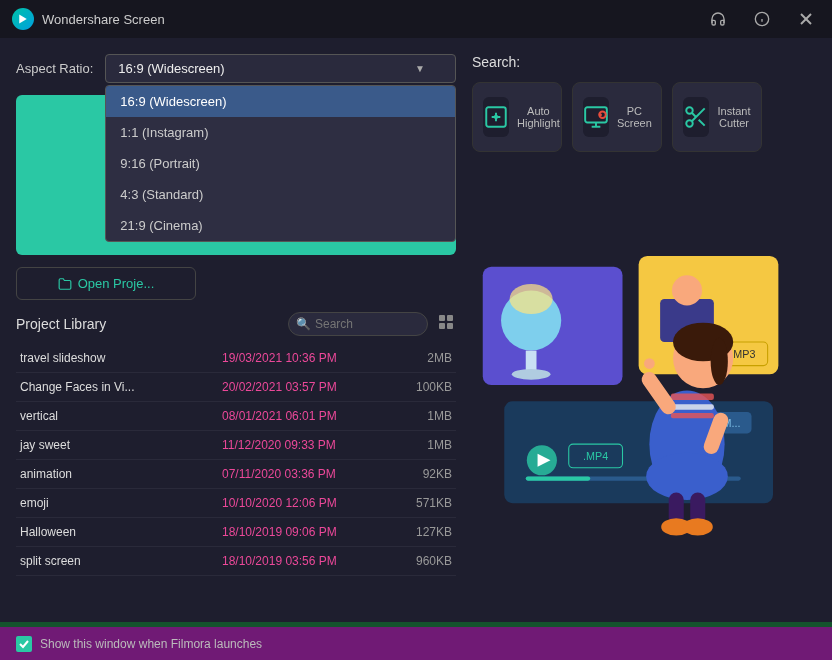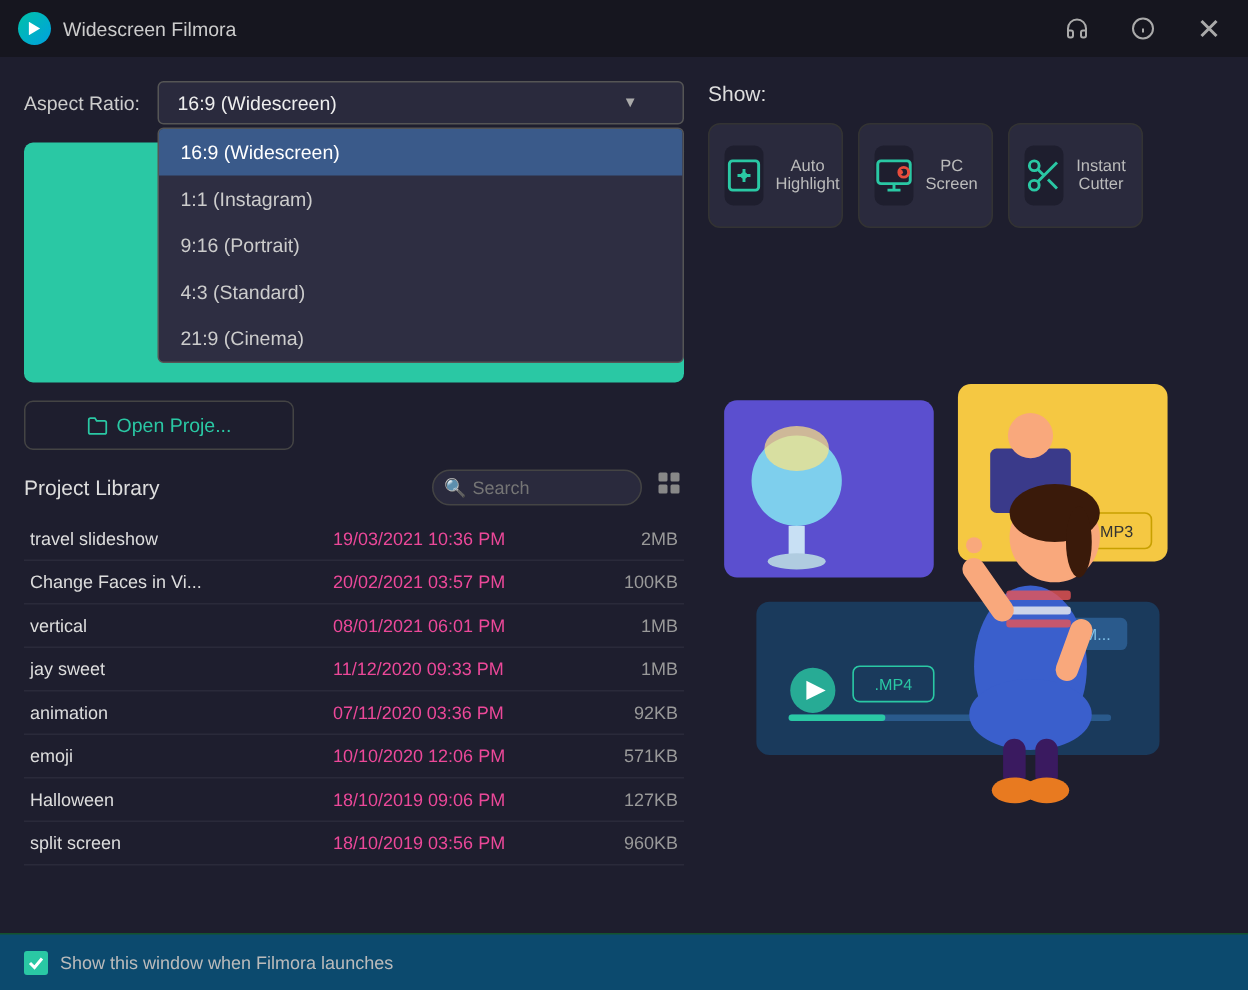--- a/index.html
+++ b/index.html
@@ -292,26 +292,26 @@
 
     
     .illus-svg {
       width: 100%;
       height: 100%;
     }
 
     
     .bottombar {
       height: 38px;
-      background: #0c4a6e;
+      background: #701a75;
       display: flex;
       align-items: center;
       padding: 0 16px;
       gap: 10px;
-      border-top: 1px solid #14532d;
+      border-top: 5px solid #14532d;
     }
     .checkbox-wrap {
       display: flex;
       align-items: center;
       gap: 8px;
       cursor: pointer;
     }
     .checkbox-box {
       width: 16px; height: 16px;
       background: #2ac8a4;
@@ -326,21 +326,21 @@
   </style>
 </head>
 <body>
 
 <div class="titlebar">
   <div class="titlebar-logo">
     <svg viewBox="0 0 16 16">
         <polygon points="3,2 13,8 3,14" fill="white"></polygon>
       </svg>
   </div>
-  <span class="titlebar-title">Widescreen Filmora</span>
+  <span class="titlebar-title">Wondershare Screen</span>
   <div class="titlebar-actions">
     <div class="titlebar-btn">
       <svg width="16" height="16" viewBox="0 0 24 24" fill="none" stroke="#aaa" stroke-width="2">
         <path d="M3 18v-6a9 9 0 0 1 18 0v6"></path>
         <path d="M21 19a2 2 0 0 1-2 2h-1a2 2 0 0 1-2-2v-3a2 2 0 0 1 2-2h3z"></path>
         <path d="M3 19a2 2 0 0 0 2 2h1a2 2 0 0 0 2-2v-3a2 2 0 0 0-2-2H3z"></path>
       </svg>
     </div>
     <div class="titlebar-btn">
       <svg width="16" height="16" viewBox="0 0 24 24" fill="none" stroke="#aaa" stroke-width="2">
@@ -457,21 +457,21 @@
       <span class="table-cell name">split screen</span>
       <span class="table-cell date">18/10/2019 03:56 PM</span>
       <span class="table-cell size">960KB</span>
     </div>
         </div>
     </div>
 
   </div>
 
   <div class="right-panel">
-    <span class="tools-label">Show:</span>
+    <span class="tools-label">Search:</span>
 
     <div class="tools-row">
 
       <div class="tool-card">
         <div class="tool-icon">
           <svg width="26" height="26" viewBox="0 0 24 24" fill="none" stroke="#2ac8a4" stroke-width="1.8">
             <rect x="3" y="3" width="18" height="18" rx="2"></rect>
             <line x1="12" y1="8" x2="12" y2="16"></line>
             <line x1="8" y1="12" x2="16" y2="12"></line>
             <circle cx="12" cy="12" r="2" fill="#2ac8a4" stroke="none"></circle>

